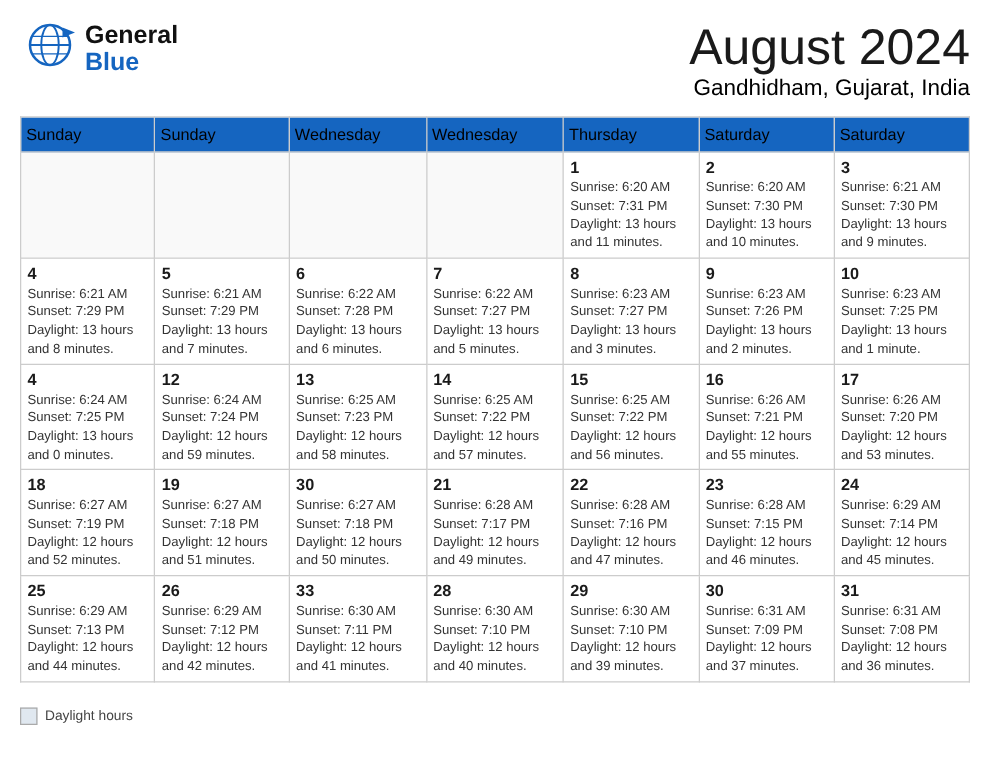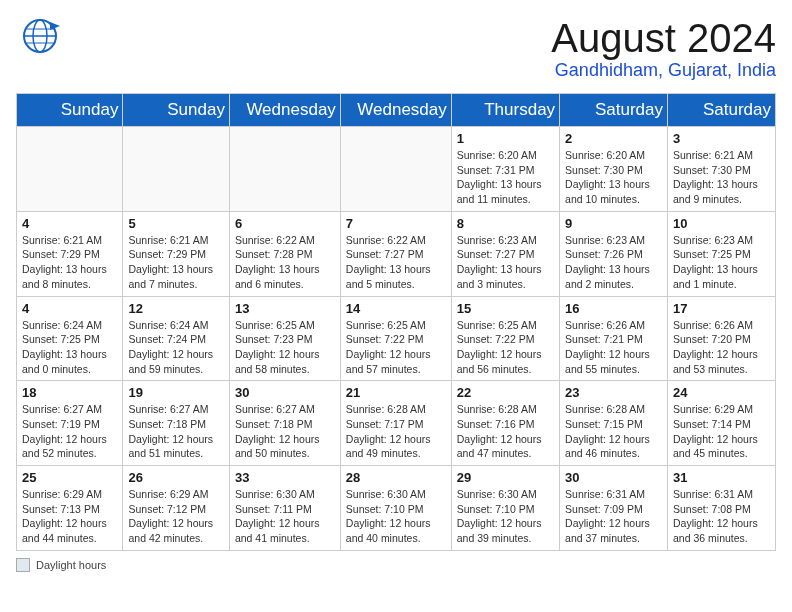--- a/index.html
+++ b/index.html
@@ -21,33 +21,33 @@
     }
     .month-year {
       font-size: 40px;
       font-weight: normal;
       color: #1a1a1a;
       line-height: 1.1;
       margin-left: 28px;
     }
     .location {
       font-size: 18px;
-      color: #1d4ed8;
+      color: #000000;
     }
     .calendar-table {
       width: 100%;
       border-collapse: collapse;
       font-size: 11px;
     }
     .calendar-table th {
       background-color: #1565c0;
-      color: #ffffff;
+      color: #000000;
       padding: 6px 4px;
-      text-align: right;
-      font-size: 17px;
+      text-align: left;
+      font-size: 13px;
       font-weight: normal;
       border: 1px solid #ccc;
     }
     .calendar-table td {
       border: 1px solid #ccc;
       vertical-align: top;
       padding: 4px 5px;
       min-height: 80px;
       height: 80px;
       width: 113px;
@@ -61,21 +61,21 @@
       font-weight: bold;
       color: #1a1a1a;
       margin-bottom: 2px;
     }
     .day-info {
       color: #333;
       font-size: 10.5px;
       line-height: 1.4;
     }
     .footer-note {
-      margin-top: 7px;
+      margin-top: 20px;
       font-size: 11px;
       color: #444;
       display: flex;
       align-items: center;
       gap: 6px;
     }
     .footer-note .color-box {
       width: 14px;
       height: 14px;
       background: #e0e8f0;
@@ -116,20 +116,24 @@
       <svg class="logo-svg" viewBox="0 0 48 40" xmlns="http://www.w3.org/2000/svg">
 
         <ellipse cx="24" cy="20" rx="16" ry="16" fill="none" stroke="#1565c0" stroke-width="2"></ellipse>
         <ellipse cx="24" cy="20" rx="7" ry="16" fill="none" stroke="#1565c0" stroke-width="1.5"></ellipse>
         <line x1="8" y1="20" x2="40" y2="20" stroke="#1565c0" stroke-width="1.5"></line>
         <line x1="10" y1="13" x2="38" y2="13" stroke="#1565c0" stroke-width="1"></line>
         <line x1="10" y1="27" x2="38" y2="27" stroke="#1565c0" stroke-width="1"></line>
 
         <polygon points="34,6 44,10 34,14" fill="#1565c0"></polygon>
       </svg>
+    </div>
+    <div class="logo-label">
+      <span class="logo-general">General</span>
+      <span class="logo-blue">Blue</span>
     </div>
   </div>
   <div class="title-area">
     <div class="month-year">August 2024</div>
     <div class="location">Gandhidham, Gujarat, India</div>
   </div>
 </div>
 
 <table class="calendar-table">
   <thead>

